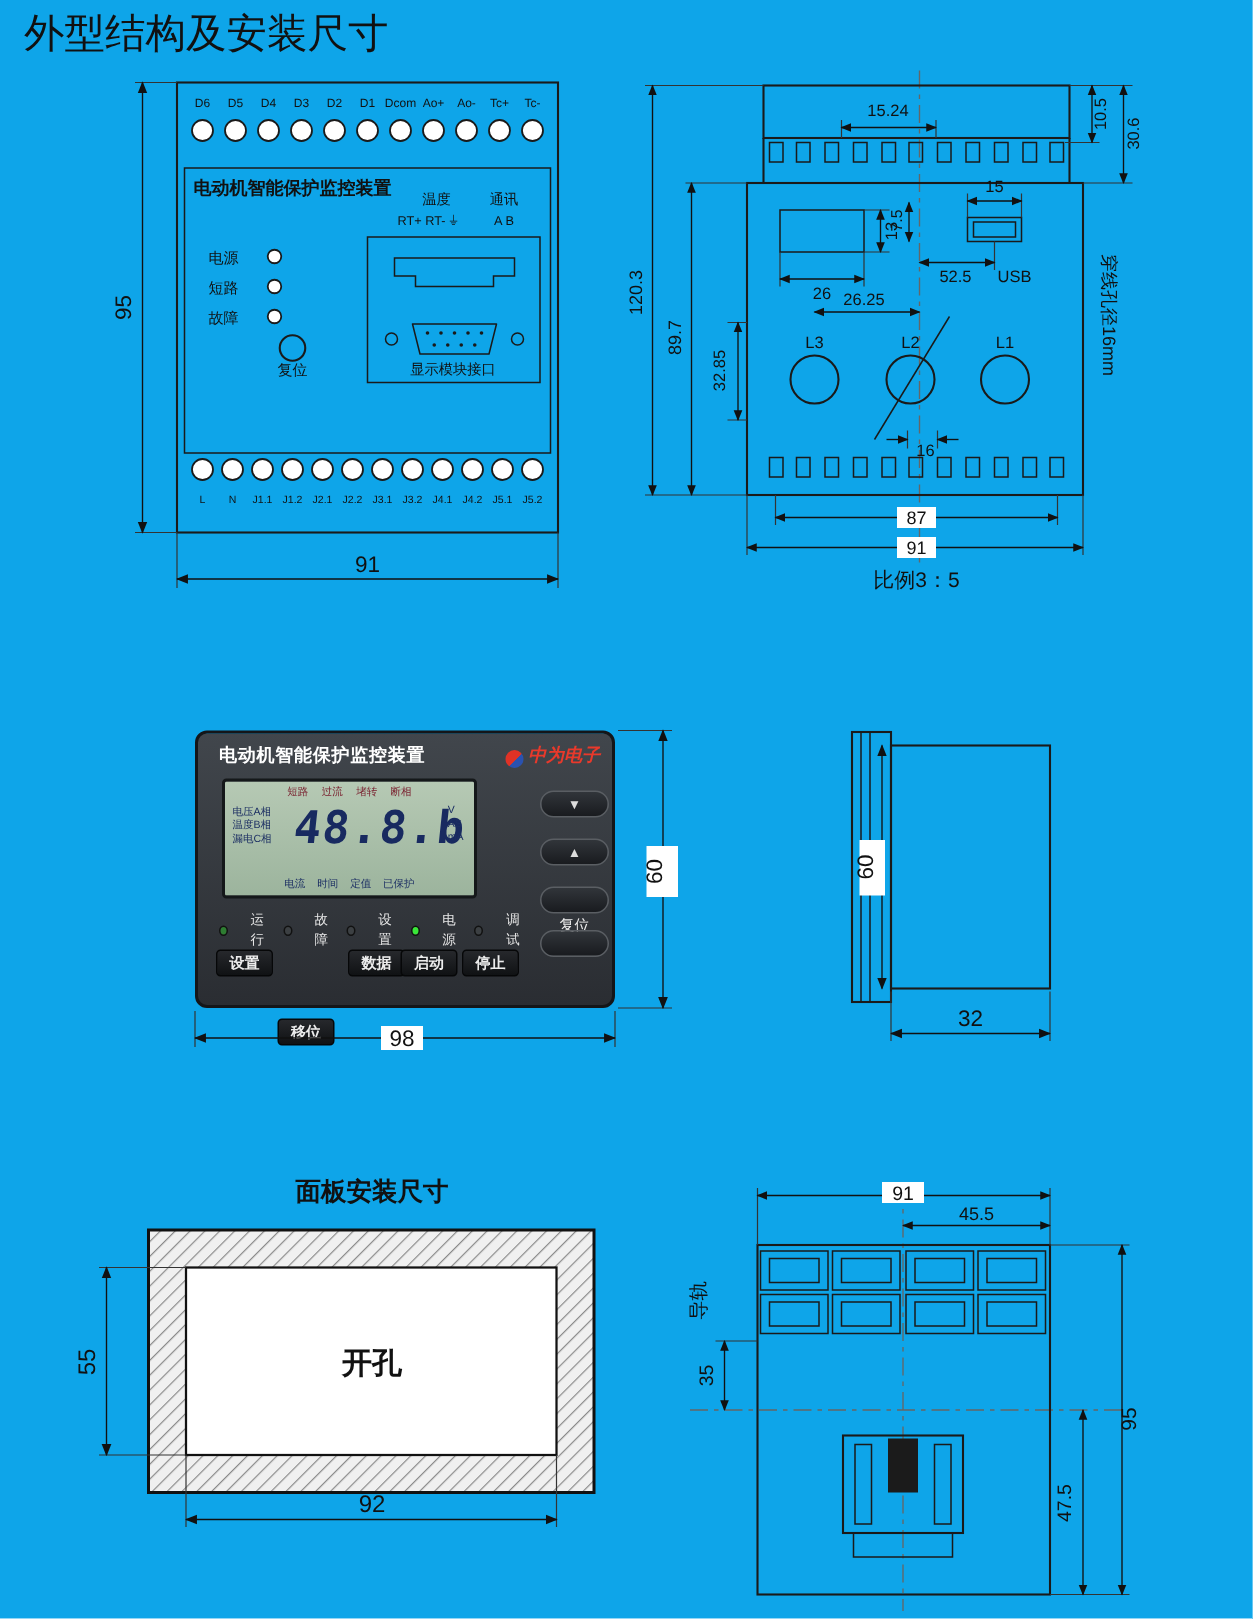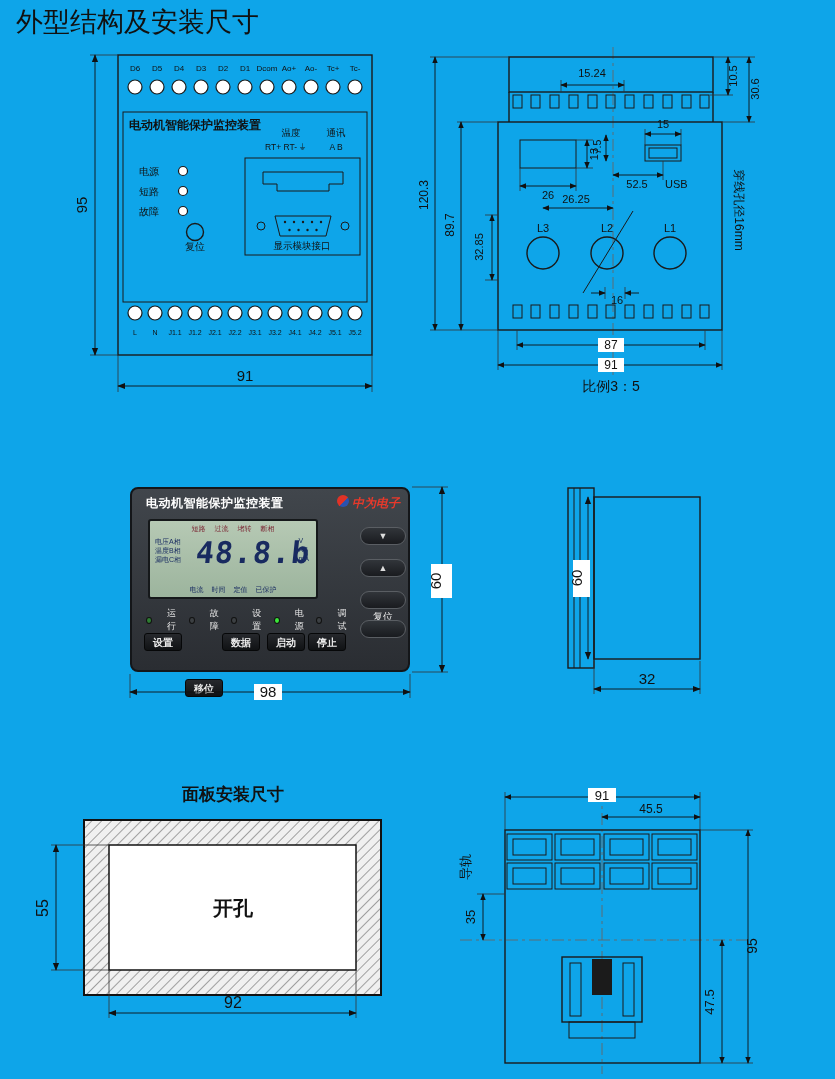--- a/index.html
+++ b/index.html
@@ -13,21 +13,21 @@
   .dim{stroke:#111;stroke-width:0.9;fill:none;}
   .ext{stroke:#333;stroke-width:0.8;fill:none;}
   .cl{stroke:#666;stroke-width:0.9;stroke-dasharray:12 4 3 4;fill:none;}
   .term{fill:#fff;stroke:#1a1a1a;stroke-width:1.2;}
   .dtxt{font-size:15px;}
   .mtxt{font-size:11px;}
   
   #device{left:15px;top:9px;width:280px;height:185px;border-radius:8px;
           background:linear-gradient(#41464c,#2a2d32);border:2px solid #141619;box-sizing:border-box;}
   #dev-title{left:14px;top:6px;color:#fff;font-size:12px;font-weight:bold;letter-spacing:0.5px;}
-  #dev-logo{right:8px;top:6px;display:flex;align-items:flex-start;gap:3px;}
+  #dev-logo{right:8px;top:6px;display:flex;align-items:flex-end;gap:3px;}
   #logo-dot{width:12px;height:12px;border-radius:50%;background:linear-gradient(135deg,#e03226 55%,#2a52b0 55%);}
   #logo-text{color:#e8392b;font-size:12px;font-weight:bold;font-style:italic;}
   #lcd{left:16px;top:30px;width:170px;height:80px;background:linear-gradient(#b6c9b4,#9cb49d);
        border:2px solid #15181a;border-radius:3px;box-sizing:border-box;color:#1c2f63;}
   .lcd-s{font-size:7px;line-height:9px;}
   #lcd-top{left:5px;right:5px;top:3px;text-align:center;word-spacing:7px;color:#7a2230;}
   #lcd-left{left:5px;top:16px;white-space:pre-line;}
   #lcd-digits{left:46px;top:14px;font-family:"DejaVu Sans Mono",monospace;font-weight:bold;
               font-size:30px;color:#182a60;transform:skewX(-6deg);letter-spacing:1px;}
   #lcd-units{right:7px;top:15px;white-space:pre-line;text-align:left;}
@@ -333,21 +333,21 @@
             <span class="led" style="background: rgb(58, 230, 57);"></span>
             <span>电源</span>
           </span>
         <span class="ind">
             <span class="led" style="background: rgb(60, 64, 67);"></span>
             <span>调试</span>
           </span>
       </div>
       <div class="abs bot-btn" style="left:12px;"><span>设置</span></div>
       <div class="abs bot-btn" style="left:53px;margin-top:46px;"><span>移位</span></div>
-      <div class="abs bot-btn" style="left:90px;"><span>数据</span></div>
+      <div class="abs bot-btn" style="left:100px;"><span>数据</span></div>
       <div class="abs bot-btn" style="left:135px;"><span>启动</span></div>
       <div class="abs bot-btn" style="left:176px;"><span>停止</span></div>
     </div>
     <svg class="abs" style="left:0;top:0;pointer-events:none;" width="345" height="225" viewBox="0 0 345 225">
       <defs>
         <marker id="pvA" viewBox="0 0 10 10" refX="9" refY="5" markerWidth="9" markerHeight="9" orient="auto-start-reverse">
           <path d="M0,1 L10,5 L0,9 z" fill="#111"></path>
         </marker>
       </defs>
       <line class="ext" x1="15" y1="196" x2="15" y2="220"></line>
@@ -381,21 +381,21 @@
       <rect x="28" y="82" width="17" height="37" fill="#fff"></rect>
       <text x="37" y="100" class="dtxt" text-anchor="middle" transform="rotate(-90,37,100)">60</text>
       <line class="ext" x1="49" y1="183" x2="49" y2="216"></line>
           <line class="ext" x1="155" y1="183" x2="155" y2="216"></line>
       <line class="dim" x1="49" y1="211" x2="155" y2="211" marker-start="url(#svA)" marker-end="url(#svA)"></line>
       <text x="102" y="206" class="dtxt" text-anchor="middle">32</text>
     </g>
   </svg>
   </div>
 
-  <div class="abs" style="left:31px;top:782px;width:425px;height:295px;">
+  <div class="abs" style="left:46px;top:782px;width:425px;height:295px;">
   <svg width="425" height="295" viewBox="0 0 425 295">
     <defs>
       <marker id="pcA" viewBox="0 0 10 10" refX="9" refY="5" markerWidth="9" markerHeight="9" orient="auto-start-reverse">
         <path d="M0,1 L10,5 L0,9 z" fill="#111"></path>
       </marker>
       <pattern id="hatchP" width="7" height="7" patternUnits="userSpaceOnUse" patternTransform="rotate(45)">
         <rect width="7" height="7" fill="#f0f0f0"></rect>
         <line x1="0" y1="0" x2="0" y2="7" stroke="#8a8a8a" stroke-width="1.6"></line>
       </pattern>
     </defs>

